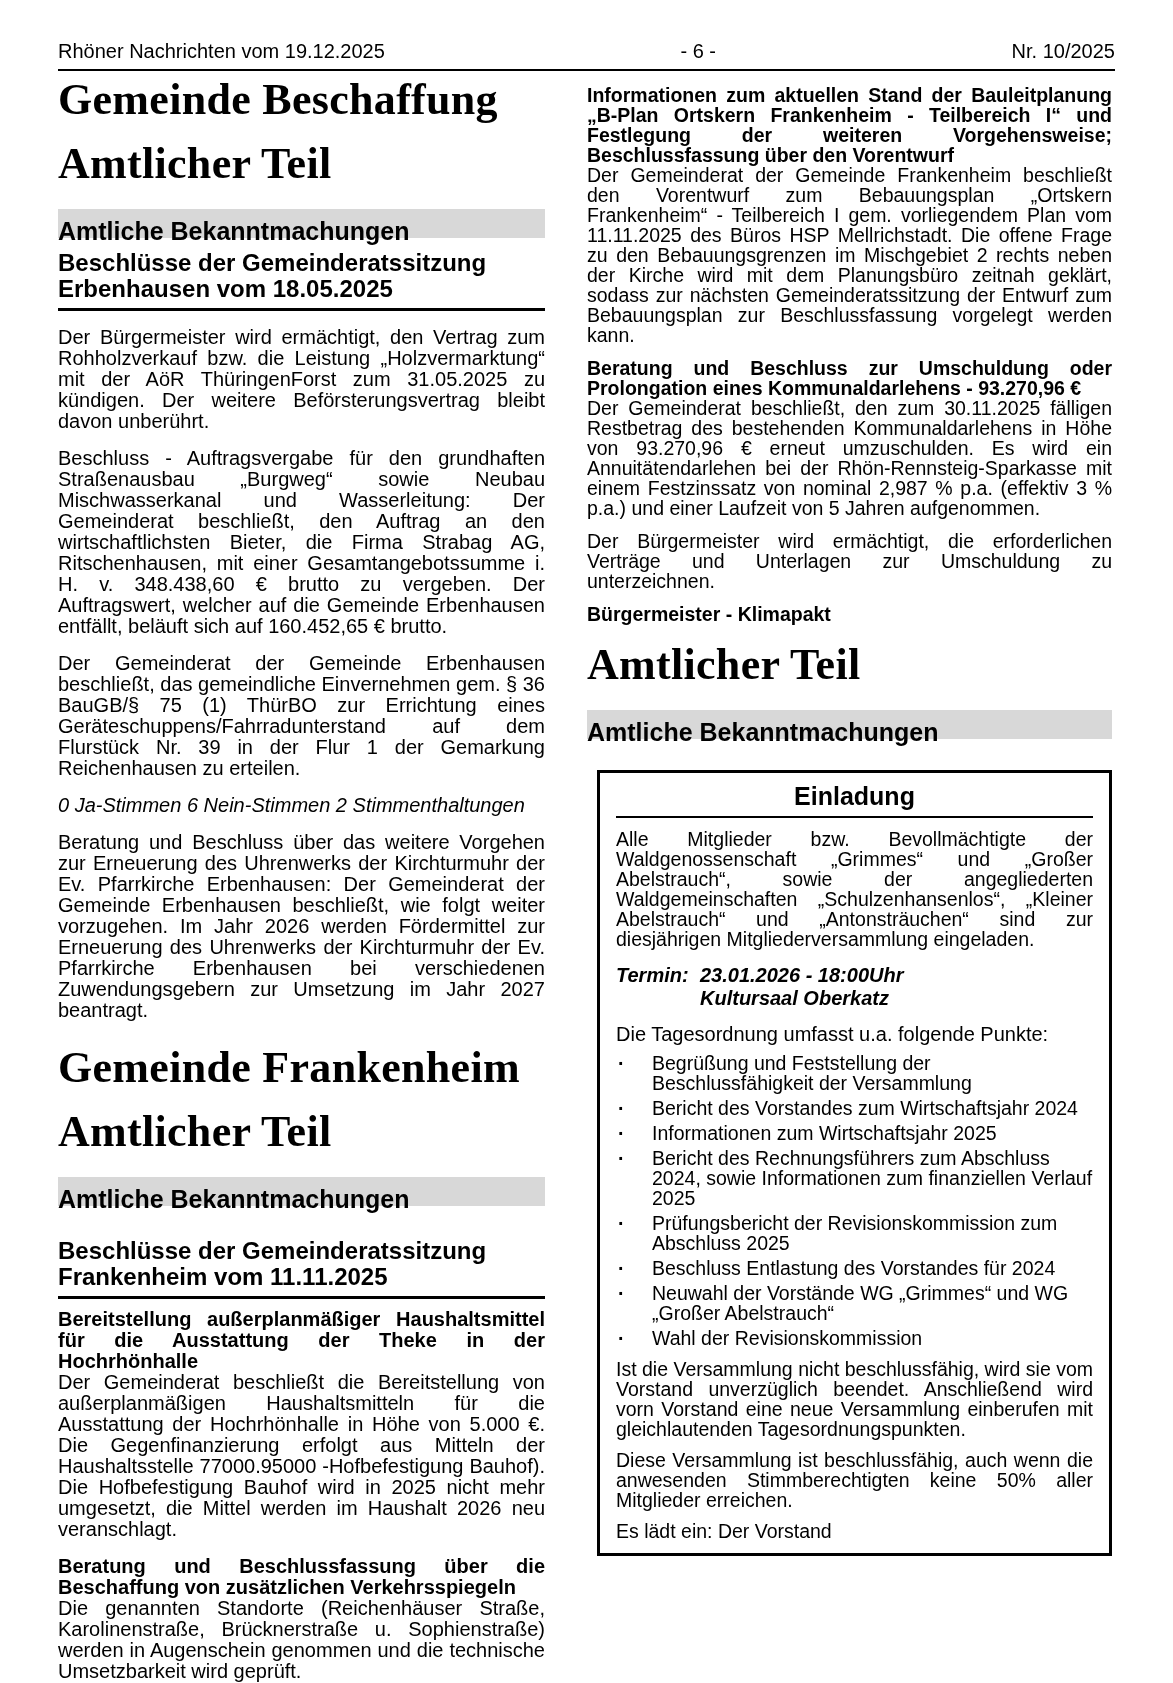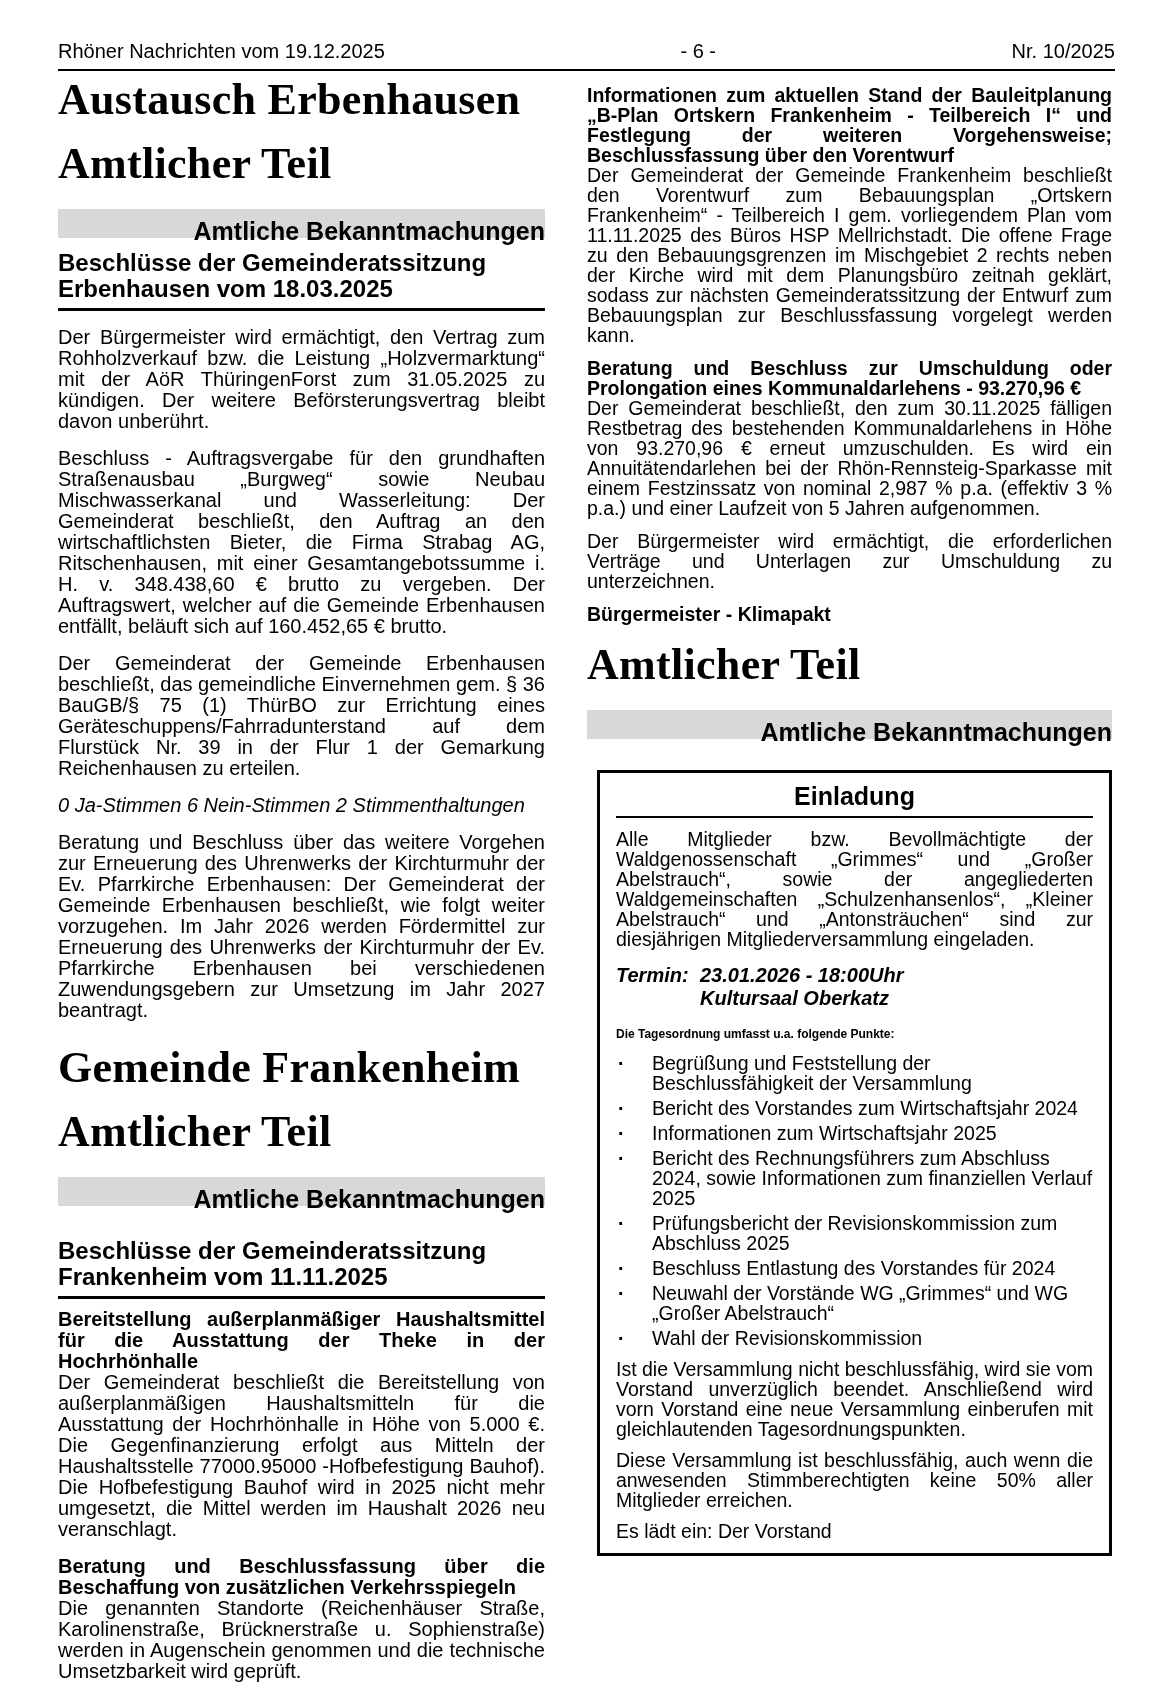--- a/index.html
+++ b/index.html
@@ -19,21 +19,21 @@
   .col-left{width:487px;flex:none;}
   .col-right{width:525px;flex:none;}
   
   .serif-title{
     font-family:"Liberation Serif",serif;font-weight:bold;
     font-size:44px;line-height:46px;letter-spacing:0.3px;
   }
   .serif-title.mt1{margin-top:2px;}
   .serif-title.mt2{margin-top:18px;}
   .banner{
-    background:#d8d8d8;height:29px;line-height:45px;text-align:right;
+    background:#d8d8d8;height:29px;line-height:45px;text-align:left;
     font-weight:bold;font-size:25px;margin-top:22px;
   }
   .meeting-head{
     font-weight:bold;font-size:24px;line-height:26px;
     border-bottom:3px solid #000;padding-bottom:6px;
   }
   .vote{font-style:italic;}
   
   .col-left .bodyp{font-size:20px;line-height:21px;text-align:justify;margin:16px 0 0 0;}
   .col-left .boldhead{font-size:20px;line-height:21px;font-weight:bold;text-align:justify;margin:16px 0 0 0;}
@@ -50,49 +50,49 @@
   .invite-box{
     border:3px solid #000;margin-top:31px;margin-left:10px;
     padding:10px 16px 12px 16px;
   }
   .box-title{text-align:center;font-weight:bold;font-size:25px;line-height:27px;}
   .box-rule{border-bottom:2px solid #000;margin-top:6px;}
   .invite-box .bodyp{font-size:19.5px;line-height:20px;text-align:justify;margin:11px 0 0 0;}
   .termin{display:grid;grid-template-columns:84px 1fr;margin-top:15px;
           font-weight:bold;font-size:20px;line-height:23px;font-style:italic;}
   .termin .loc{grid-column:2;}
-  .agenda-title{font-weight:bold;font-size:12px;line-height:21px;margin-top:14px;}
+  .agenda-title{font-weight:normal;font-size:20px;line-height:21px;margin-top:14px;}
   .agenda{margin-top:8px;}
   .agenda-item{display:grid;grid-template-columns:36px 1fr;font-size:19.5px;line-height:20px;margin-top:5px;}
   .agenda-item .bullet{text-align:left;padding-left:2px;font-weight:bold;}
 </style>
 </head>
 <body>
 
 <div class="page">
 
   <div class="header-row">
     <span>Rhöner Nachrichten vom 19.12.2025</span>
     <span>- 6 -</span>
     <span>Nr. 10/2025</span>
   </div>
   <div class="header-rule"></div>
 
   <div class="cols">
 
     <div class="col-left">
 
-      <div class="serif-title mt1">Austausch Erbenhausen</div>
+      <div class="serif-title mt1">Gemeinde Beschaffung</div>
       <div class="serif-title mt2">Amtlicher Teil</div>
 
       <div class="banner">Amtliche Bekanntmachungen</div>
 
       <div class="meeting-head">
         <div>Beschlüsse der Gemeinderatssitzung</div>
-        <div>Erbenhausen vom 18.03.2025</div>
+        <div>Erbenhausen vom 18.05.2025</div>
       </div>
 
       <p class="bodyp">Der Bürgermeister wird ermächtigt, den Vertrag zum Rohholzverkauf bzw. die Leistung „Holzvermarktung“ mit der AöR ThüringenForst zum 31.05.2025 zu kündigen. Der weitere Beförsterungsvertrag bleibt davon unberührt.</p>
       <p class="bodyp">Beschluss - Auftragsvergabe für den grundhaften Straßenausbau „Burgweg“ sowie Neubau Mischwasserkanal und Wasserleitung: Der Gemeinderat beschließt, den Auftrag an den wirtschaftlichsten Bieter, die Firma Strabag AG, Ritschenhausen, mit einer Gesamtangebotssumme i. H. v. 348.438,60 € brutto zu vergeben. Der Auftragswert, welcher auf die Gemeinde Erbenhausen entfällt, beläuft sich auf 160.452,65 € brutto.</p>
       <p class="bodyp">Der Gemeinderat der Gemeinde Erbenhausen beschließt, das gemeindliche Einvernehmen gem. § 36 BauGB/§ 75 (1) ThürBO zur Errichtung eines Geräteschuppens/Fahrradunterstand auf dem Flurstück Nr. 39 in der Flur 1 der Gemarkung Reichenhausen zu erteilen.</p>
       <p class="bodyp vote">0 Ja-Stimmen 6 Nein-Stimmen 2 Stimmenthaltungen</p>
       <p class="bodyp">Beratung und Beschluss über das weitere Vorgehen zur Erneuerung des Uhrenwerks der Kirchturmuhr der Ev. Pfarrkirche Erbenhausen: Der Gemeinderat der Gemeinde Erbenhausen beschließt, wie folgt weiter vorzugehen. Im Jahr 2026 werden Fördermittel zur Erneuerung des Uhrenwerks der Kirchturmuhr der Ev. Pfarrkirche Erbenhausen bei verschiedenen Zuwendungsgebern zur Umsetzung im Jahr 2027 beantragt.</p>
 
       <div class="serif-title" style="margin-top:24px;">Gemeinde Frankenheim</div>
       <div class="serif-title mt2">Amtlicher Teil</div>

